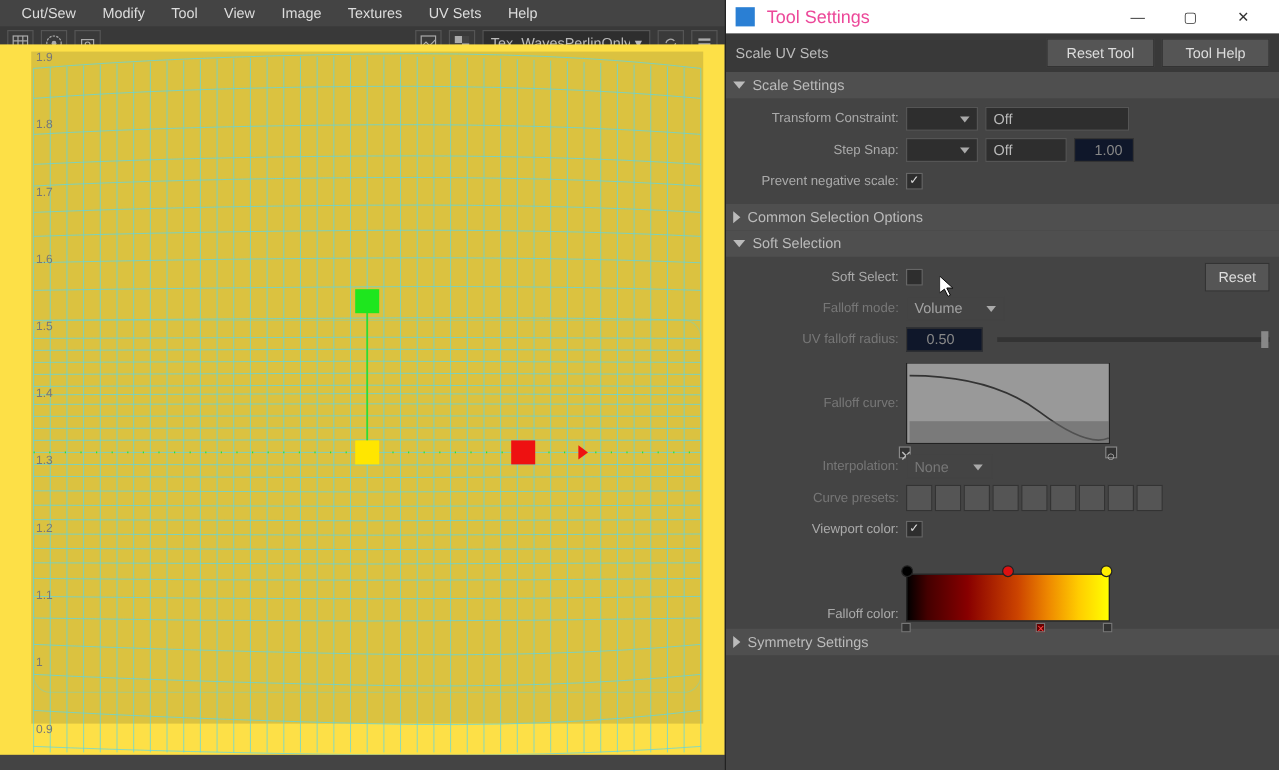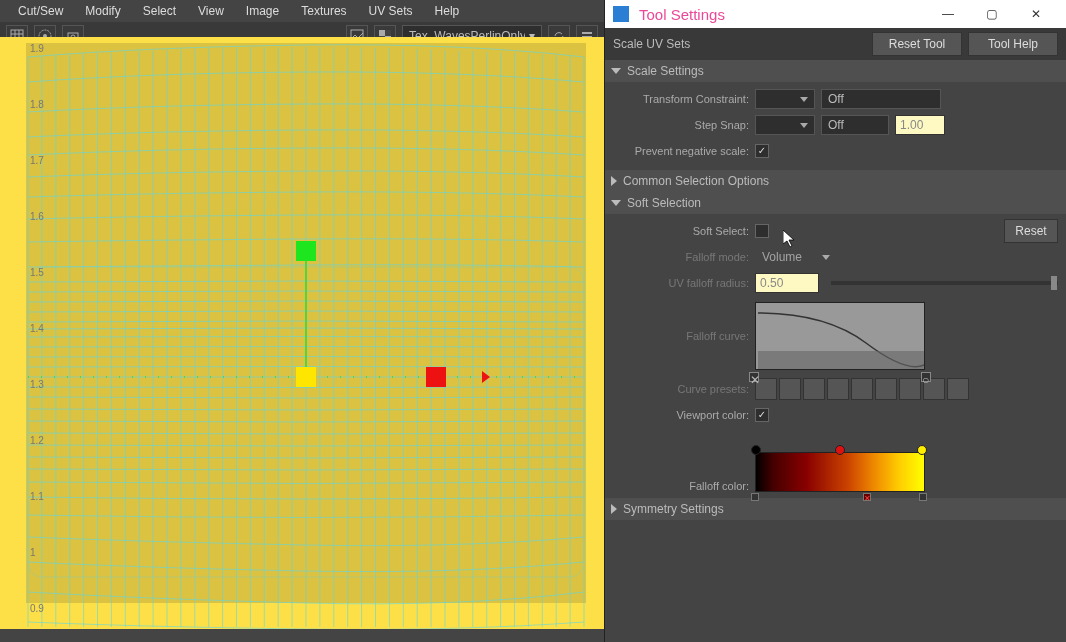--- a/index.html
+++ b/index.html
@@ -26,42 +26,42 @@
 .section-hdr.collapsed .tri{border-top:5px solid transparent;border-bottom:5px solid transparent;border-left:6px solid #bbb;border-right:none}
 .section-body{padding:4px 8px 6px 8px}
 .row{display:flex;align-items:center;height:26px;gap:6px}
 .row .lbl{width:136px;text-align:right;color:#aaa;font-size:11px}
 .row.dim .lbl{color:#777}
 .drop{background:#2e2e2e;border:1px solid #555;height:20px;display:flex;align-items:center;padding:0 6px;min-width:120px;position:relative}
 .drop.small{min-width:60px}
 .drop .arrow{margin-left:auto;width:0;height:0;border-left:4px solid transparent;border-right:4px solid transparent;border-top:5px solid #aaa}
 .check{width:14px;height:14px;background:#2e2e2e;border:1px solid #666;display:flex;align-items:center;justify-content:center}
 .check.checked::after{content:"✓";color:#ddd;font-size:10px;line-height:1}
-.num-field{background:#fef9c3;border:1px solid #333;height:20px;width:50px;padding:0 4px;color:#888;display:flex;align-items:center}
+.num-field{background:#0f172a;border:1px solid #333;height:20px;width:50px;padding:0 16px;color:#888;display:flex;align-items:center}
 .slider-track{flex:1;height:4px;background:#333;position:relative;margin-left:6px}
 .slider-thumb{position:absolute;width:6px;height:14px;background:#888;top:-5px}
 .curve-box{width:170px;height:68px;background:#999;border:1px solid #222;position:relative;margin-left:0}
 .curve-handle{position:absolute;width:10px;height:10px;background:#333;border:1px solid #888}
 .preset-row{display:flex;gap:2px}
 .preset{width:22px;height:22px;background:#555;border:1px solid #333}
 .grad-box{width:170px;height:40px;position:relative;margin-left:0}
 .grad-bar{width:170px;height:40px;background:linear-gradient(to right,#000 0%,#400 10%,#800 30%,#c40 55%,#e80 70%,#fc0 85%,#ff0 100%);border:1px solid #222}
 .grad-dot{position:absolute;width:10px;height:10px;border-radius:50%;top:-7px;border:1px solid #222}
 .grad-mark{position:absolute;width:8px;height:8px;bottom:-9px;border:1px solid #777;background:#333}
 .color-sw{width:56px;height:16px;border:1px solid #222}
 .cursor{position:absolute;width:14px;height:18px;pointer-events:none}
 .win-logo{width:16px;height:16px;background:#2a7fd4;display:inline-block;margin-right:4px}
 </style>
 </head>
 <body>
 
 <div class="topbar">
   <div class="menu-item">Cut/Sew</div>
   <div class="menu-item">Modify</div>
-  <div class="menu-item">Select</div>
+  <div class="menu-item">Tool</div>
   <div class="menu-item">View</div>
   <div class="menu-item">Image</div>
   <div class="menu-item">Textures</div>
   <div class="menu-item">UV Sets</div>
   <div class="menu-item">Help</div>
 </div>
 
 <div class="toolbar">
   <div class="toolbar-left">
     <div class="tb-icon">
@@ -317,20 +317,27 @@
           <svg width="170" height="68">
               <path d="M2 10 Q70 10 110 40 T168 62" fill="none" stroke="#333" stroke-width="1.5"></path>
               <rect x="2" y="48" width="166" height="18" fill="#666" opacity="0.6"></rect>
             </svg>
         </div>
         <div class="curve-handle" style="left:-6px;bottom:-12px">✕</div>
         <div class="curve-handle" style="right:-6px;bottom:-12px">○</div>
       </div>
     </div>
     <div class="row dim">
+      <div class="lbl">Interpolation:</div>
+      <div class="drop" style="min-width:72px;background:#444;border-color:#444">
+          <span style="color:#777">None</span>
+          <div class="arrow" style="margin-left:20px"></div>
+        </div>
+    </div>
+    <div class="row dim">
       <div class="lbl">Curve presets:</div>
       <div class="preset-row">
         <div class="preset"></div>
         <div class="preset"></div>
         <div class="preset"></div>
         <div class="preset"></div>
         <div class="preset"></div>
         <div class="preset"></div>
         <div class="preset"></div>
         <div class="preset"></div>

